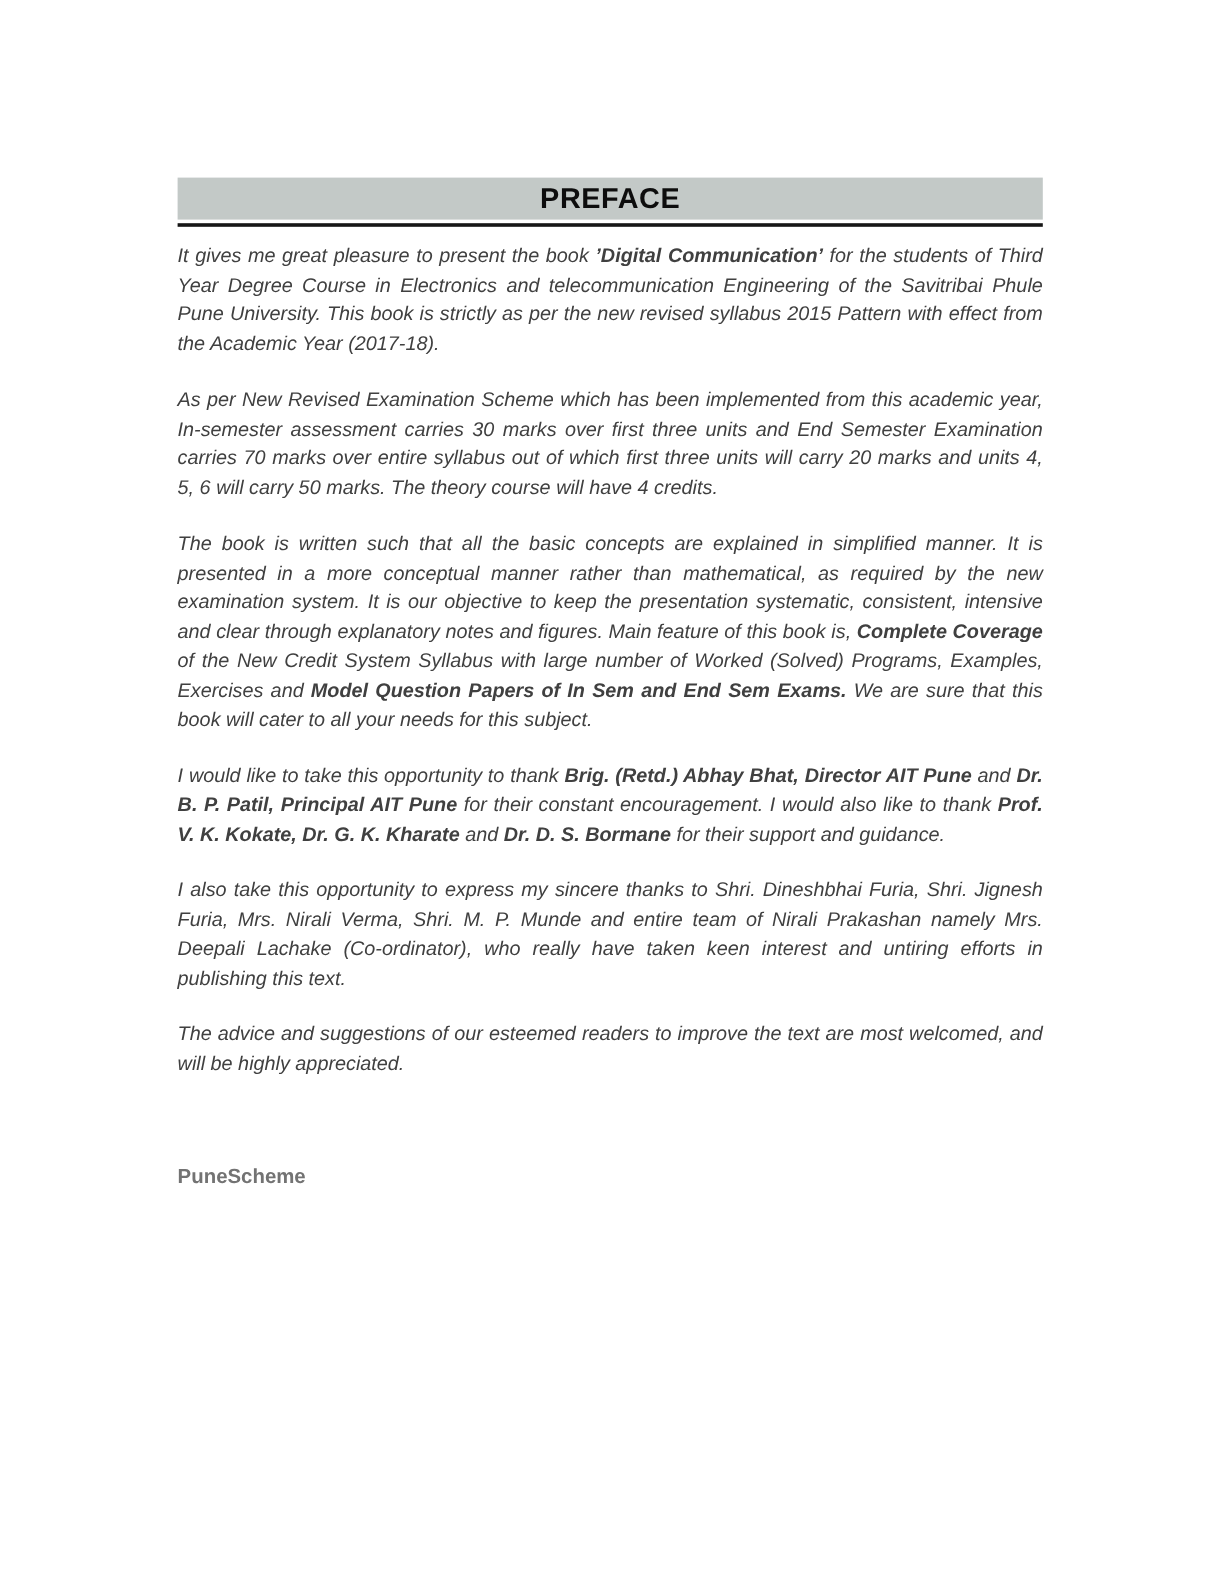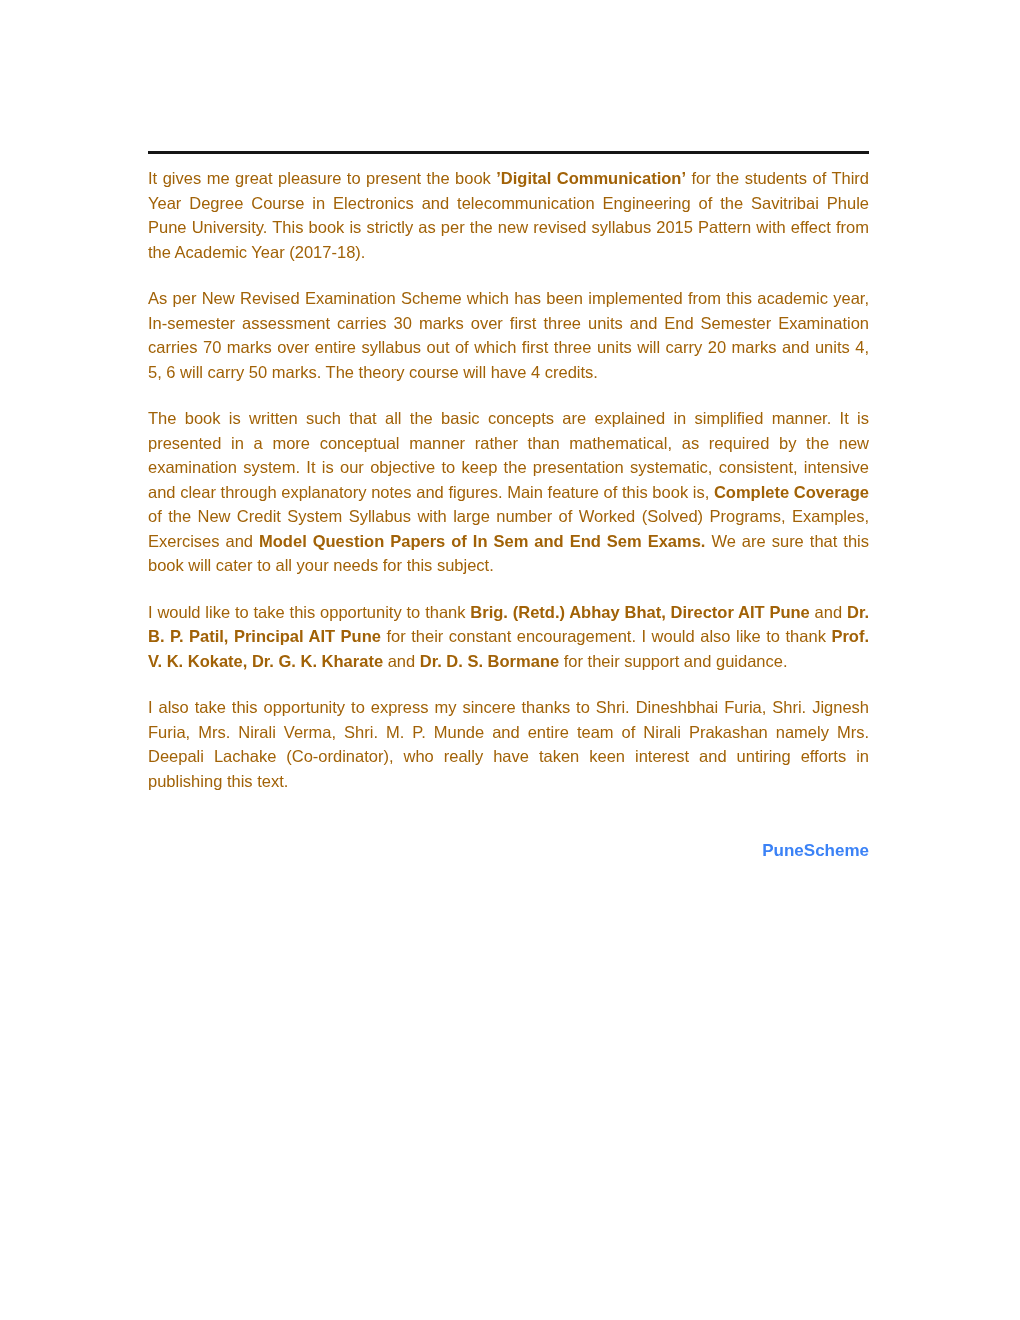--- a/index.html
+++ b/index.html
@@ -40,47 +40,52 @@
   .header-rule {
     border-top: 3px solid #161616;
     margin-top: 3px;
     margin-bottom: 12px;
   }
   .para {
     font-size: 16.5px;
     line-height: 24.5px;
     text-align: justify;
     margin-bottom: 22px;
-    color: #a16207;
+    color: #404040;
+    font-style: italic;
   }
   .para .bold {
     font-weight: bold;
   }
   .footer-row {
     display: flex;
-    justify-content: flex-end;
-    margin-top: 48px;
+    justify-content: flex-start;
+    margin-top: 72px;
     font-size: 17px;
     font-weight: bold;
-    color: #3b82f6;
+    color: #737373;
   }
 </style>
 </head>
 <body>
 
 <div class="page">
   <div class="content">
 
+    <div class="header-bar">
+      <span class="header-title">PREFACE</span>
+    </div>
     <div class="header-rule"></div>
 
     <p class="para"><span>It gives me great pleasure to present the book </span><span class="bold">’Digital Communication’</span><span> for the students of Third Year Degree Course in Electronics and telecommunication Engineering of the Savitribai Phule Pune University. This book is strictly as per the new revised syllabus 2015 Pattern with effect from the Academic Year (2017-18).</span></p>
     <p class="para"><span>As per New Revised Examination Scheme which has been implemented from this academic year, In-semester assessment carries 30 marks over first three units and End Semester Examination carries 70 marks over entire syllabus out of which first three units will carry 20 marks and units 4, 5, 6 will carry 50 marks. The theory course will have 4 credits.</span></p>
     <p class="para"><span>The book is written such that all the basic concepts are explained in simplified manner. It is presented in a more conceptual manner rather than mathematical, as required by the new examination system. It is our objective to keep the presentation systematic, consistent, intensive and clear through explanatory notes and figures. Main feature of this book is, </span><span class="bold">Complete Coverage</span><span> of the New Credit System Syllabus with large number of Worked (Solved) Programs, Examples, Exercises and </span><span class="bold">Model Question Papers of In Sem and End Sem Exams.</span><span> We are sure that this book will cater to all your needs for this subject.</span></p>
     <p class="para"><span>I would like to take this opportunity to thank </span><span class="bold">Brig. (Retd.) Abhay Bhat, Director AIT Pune</span><span> and </span><span class="bold">Dr. B. P. Patil, Principal AIT Pune</span><span> for their constant encouragement. I would also like to thank </span><span class="bold">Prof. V. K. Kokate, Dr. G. K. Kharate</span><span> and </span><span class="bold">Dr. D. S. Bormane</span><span> for their support and guidance.</span></p>
     <p class="para"><span>I also take this opportunity to express my sincere thanks to Shri. Dineshbhai Furia, Shri. Jignesh Furia, Mrs. Nirali Verma, Shri. M. P. Munde and entire team of Nirali Prakashan namely Mrs. Deepali Lachake (Co-ordinator), who really have taken keen interest and untiring efforts in publishing this text.</span></p>
+    <p class="para"><span>The advice and suggestions of our esteemed readers to improve the text are most welcomed, and will be highly appreciated.</span></p>
 
     <div class="footer-row">
       <span>Pune</span>
       <span>Scheme</span>
     </div>
 
   </div>
 </div>
 
 </body></html>

